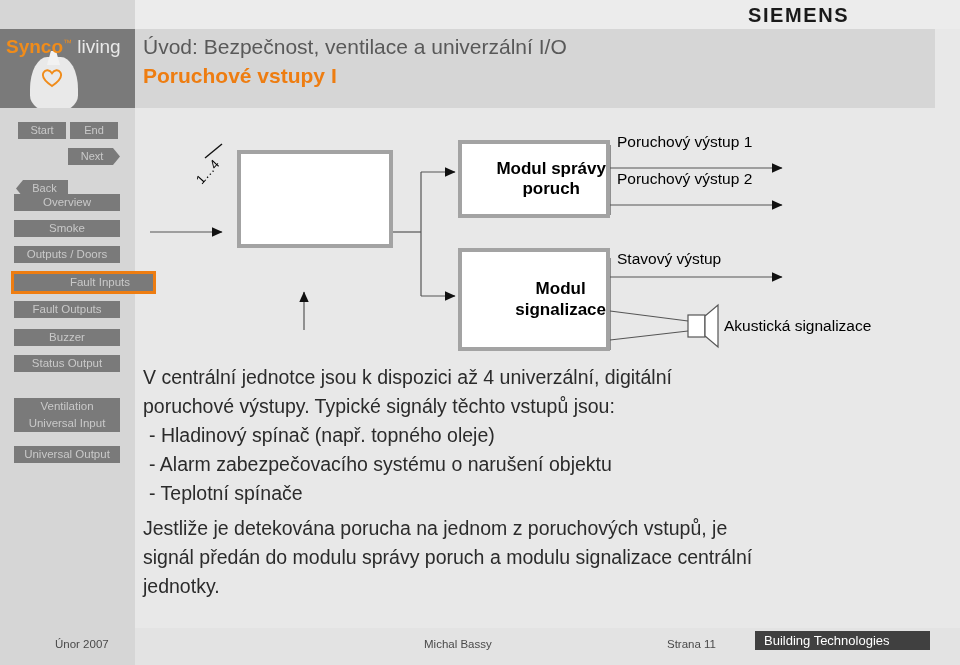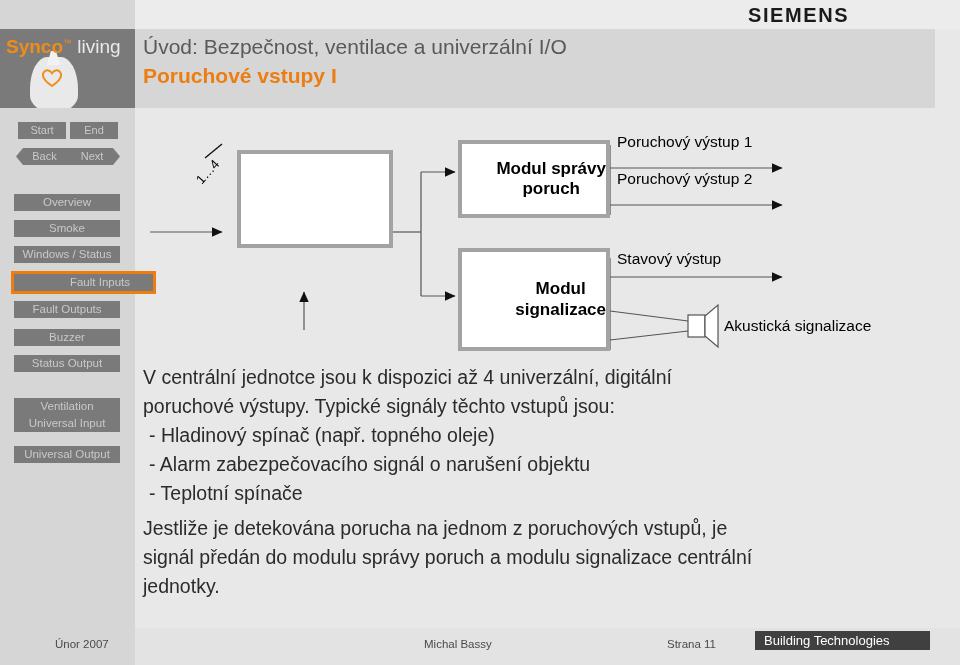--- a/index.html
+++ b/index.html
@@ -97,20 +97,21 @@
     background: #7a7a7a;
     color: #c9c9c9;
     font-size: 11px;
     text-align: center;
     line-height: 17px;
     height: 17px;
   }
   .navbtn.back {
     clip-path: polygon(7px 0, 100% 0, 100% 100%, 7px 100%, 0 50%);
     text-indent: 5px;
+    margin-top: 32px;
   }
   .navbtn.next {
     clip-path: polygon(0 0, calc(100% - 7px) 0, 100% 50%, calc(100% - 7px) 100%, 0 100%);
     text-indent: -4px;
   }
 
   .sideitem {
     position: absolute; left: 14px;
     width: 106px; height: 17px;
     background: #7a7a7a;
@@ -224,21 +225,21 @@
       </div>
     </div>
 
     <div class="navbtn" style="left:18px; top:122px; width:48px;">Start</div>
     <div class="navbtn" style="left:70px; top:122px; width:48px;">End</div>
     <div class="navbtn back" style="left:16px; top:148px; width:52px;">Back</div>
     <div class="navbtn next" style="left:68px; top:148px; width:52px;">Next</div>
 
     <div class="sideitem" style="top:194px;">Overview</div>
     <div class="sideitem" style="top:220px;">Smoke</div>
-    <div class="sideitem" style="top:246px;">Windows / Status</div>
+    <div class="sideitem" style="top:246px;">Outputs / Doors</div>
     <div class="sideitem active" style="top:274px;">Fault Inputs</div>
     <div class="sideitem" style="top:301px;">Fault Outputs</div>
     <div class="sideitem" style="top:329px;">Buzzer</div>
     <div class="sideitem" style="top:355px;">Status Output</div>
     <div class="sideitem" style="top:398px;">Ventilation</div>
     <div class="sideitem" style="top:415px;">Universal Input</div>
     <div class="sideitem" style="top:446px;">Universal Output</div>
   </div>
 
   <div class="diagram">
@@ -303,21 +304,21 @@
     <div class="dlabel" style="left:617px; top:133px;">Poruchový výstup 1</div>
     <div class="dlabel" style="left:617px; top:170px;">Poruchový výstup 2</div>
     <div class="dlabel" style="left:617px; top:250px;">Stavový výstup</div>
     <div class="dlabel" style="left:724px; top:317px;">Akustická signalizace</div>
   </div>
 
   <div class="bodytext">
     <p>V centrální jednotce jsou k dispozici až 4 univerzální, digitální</p>
     <p>poruchové výstupy. Typické signály těchto vstupů jsou:</p>
     <p class="bullet">- Hladinový spínač (např. topného oleje)</p>
-    <p class="bullet">- Alarm zabezpečovacího signál o narušení objektu</p>
+    <p class="bullet">- Alarm zabezpečovacího systému o narušení objektu</p>
     <p class="bullet">- Teplotní spínače</p>
     <div class="gap"></div>
     <p>Jestliže je detekována porucha na jednom z poruchových vstupů, je</p>
     <p>signál předán do modulu správy poruch a modulu signalizace centrální</p>
     <p>jednotky.</p>
   </div>
 
   <div class="footer">
     <div class="footer-left"></div>
   </div>

